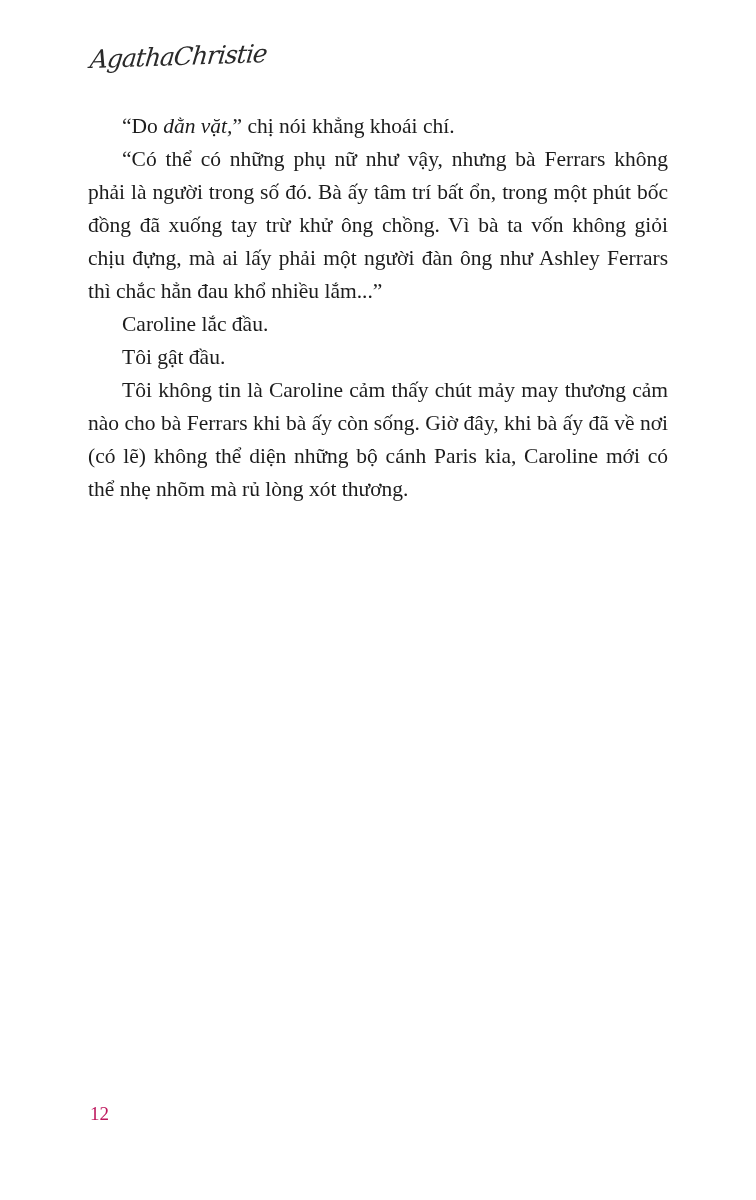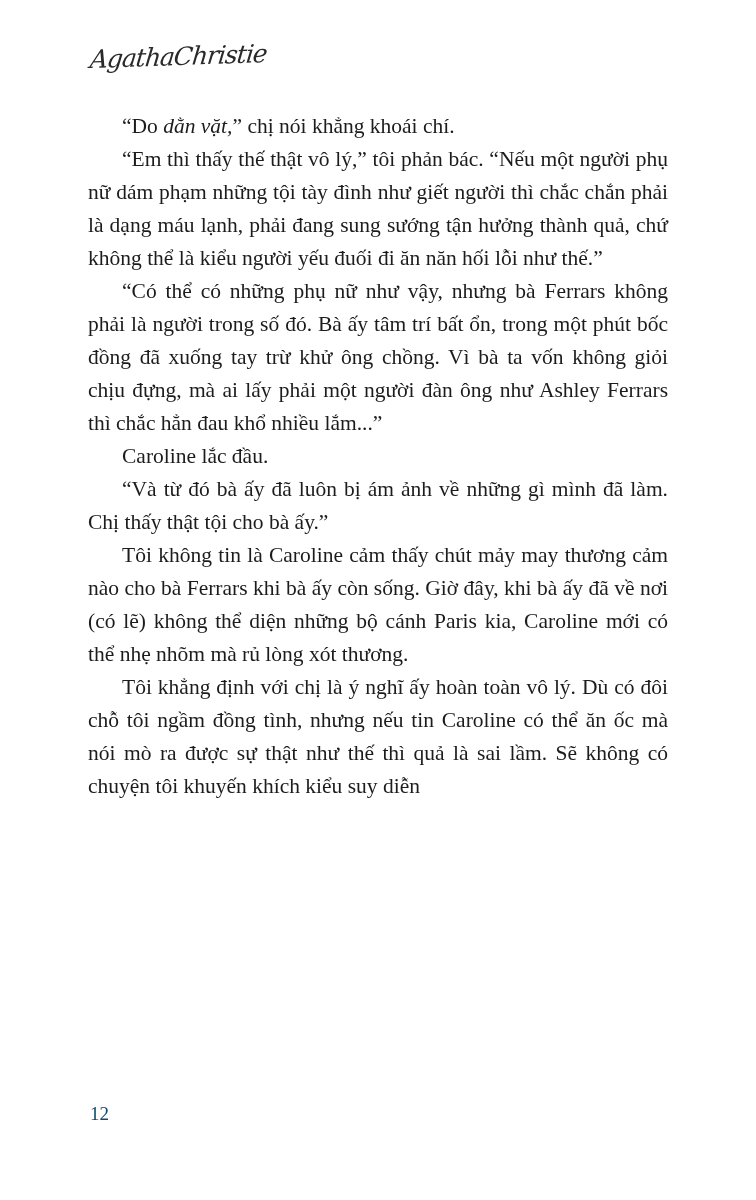--- a/index.html
+++ b/index.html
@@ -46,36 +46,34 @@
     text-indent: 34px;
   }
   .body-text em {
     font-style: italic;
   }
   .page-number {
     position: absolute;
     left: 90px;
     top: 1103px;
     font-size: 19px;
-    color: #0c4a6e;
+    color: #be185d;
   }
 </style>
 </head>
 <body>
 
 <div class="page">
 
   <div class="signature">AgathaChristie</div>
 
   <div class="body-text">
     <p><span>“Do </span><em>dằn vặt,</em><span>” chị nói khẳng khoái chí.</span></p>
 
-    <p>“Em thì thấy thế thật vô lý,” tôi phản bác. “Nếu một người phụ nữ dám phạm những tội tày đình như giết người thì chắc chắn phải là dạng máu lạnh, phải đang sung sướng tận hưởng thành quả, chứ không thể là kiểu người yếu đuối đi ăn năn hối lỗi như thế.”</p>
     <p>“Có thể có những phụ nữ như vậy, nhưng bà Ferrars không phải là người trong số đó. Bà ấy tâm trí bất ổn, trong một phút bốc đồng đã xuống tay trừ khử ông chồng. Vì bà ta vốn không giỏi chịu đựng, mà ai lấy phải một người đàn ông như Ashley Ferrars thì chắc hẳn đau khổ nhiều lắm...”</p>
     <p>Caroline lắc đầu.</p>
-    <p>“Và từ đó bà ấy đã luôn bị ám ảnh về những gì mình đã làm. Chị thấy thật tội cho bà ấy.”</p>
+    <p>Tôi gật đầu.</p>
     <p>Tôi không tin là Caroline cảm thấy chút mảy may thương cảm nào cho bà Ferrars khi bà ấy còn sống. Giờ đây, khi bà ấy đã về nơi (có lẽ) không thể diện những bộ cánh Paris kia, Caroline mới có thể nhẹ nhõm mà rủ lòng xót thương.</p>
-    <p>Tôi khẳng định với chị là ý nghĩ ấy hoàn toàn vô lý. Dù có đôi chỗ tôi ngầm đồng tình, nhưng nếu tin Caroline có thể ăn ốc mà nói mò ra được sự thật như thế thì quả là sai lầm. Sẽ không có chuyện tôi khuyến khích kiểu suy diễn</p>
   </div>
 
   <div class="page-number">12</div>
 
 </div>
 
 </body></html>

